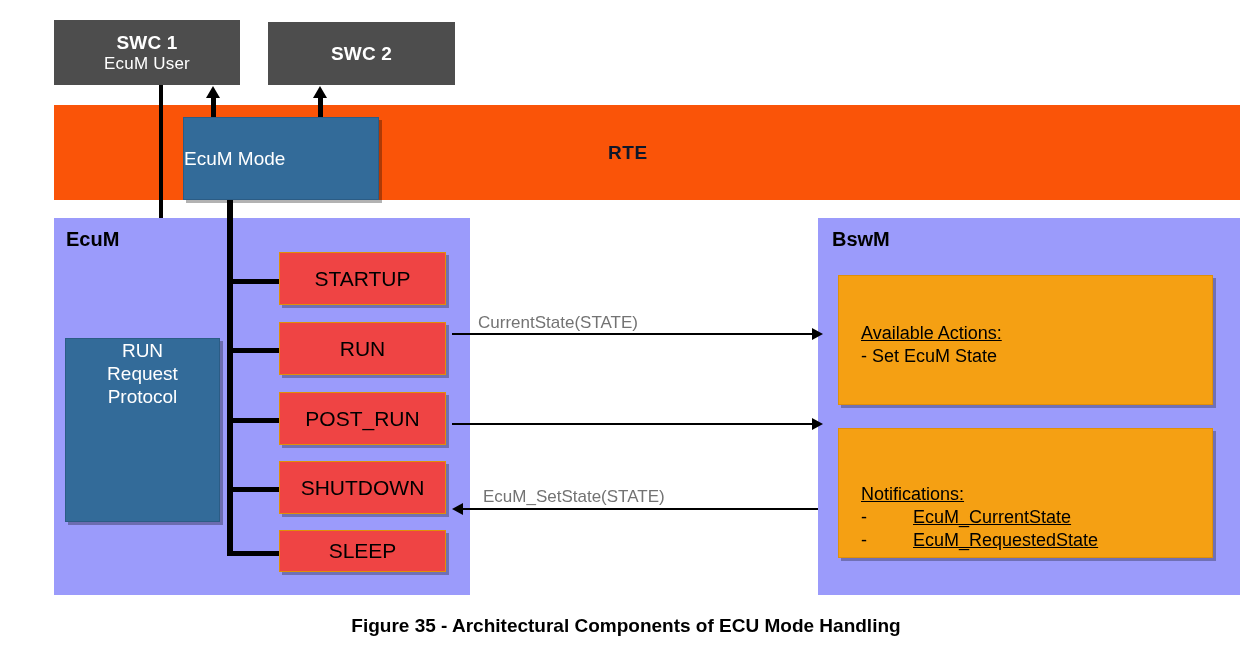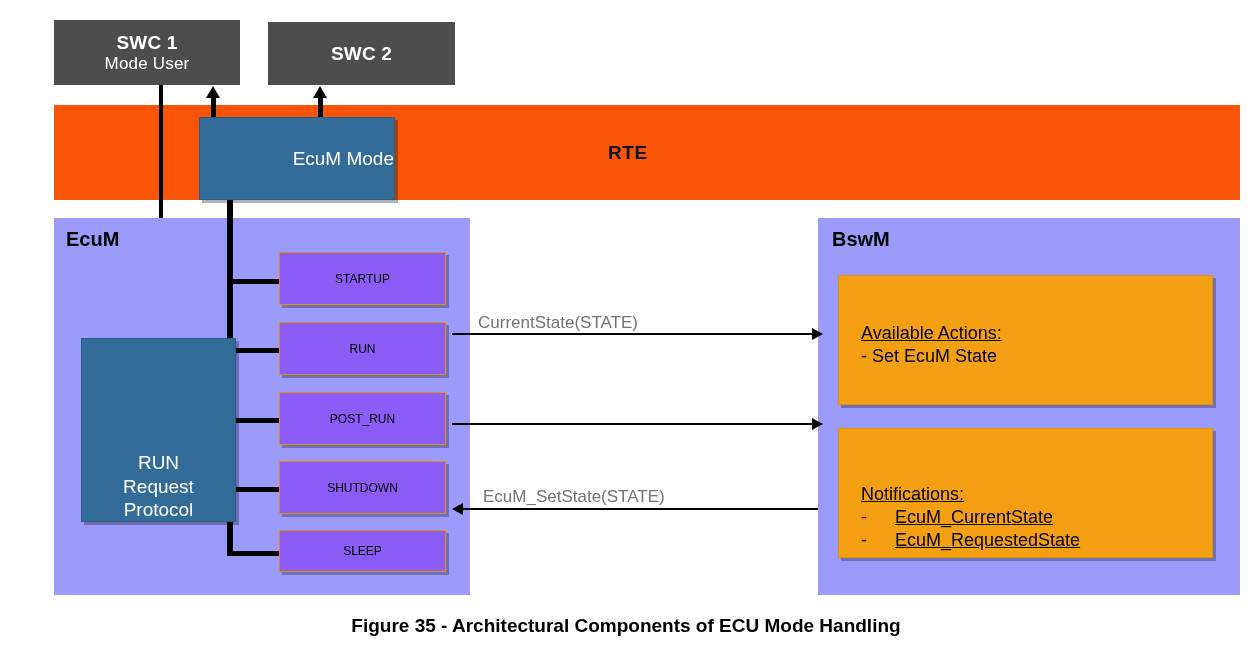--- a/index.html
+++ b/index.html
@@ -14,39 +14,39 @@
   .swc .l1{font-weight:bold;font-size:19px;letter-spacing:.2px;}
   .swc .l2{font-weight:normal;font-size:17px;letter-spacing:.2px;}
 
   
   .rte{background:#fa5408;}
   .rte-label{position:absolute;color:#0f172a;font-weight:bold;font-size:19px;
              letter-spacing:.6px;}
 
   
   .blue{background:#336b99;border:1px solid #2b5c85;color:#ffffff;
-        display:flex;align-items:center;justify-content:flex-end;text-align:center;
-        box-shadow:3px 3px 0 rgba(0,0,0,.30);font-size:19px;line-height:1.22;margin-left:16px;}
+        display:flex;align-items:center;justify-content:flex-start;text-align:center;
+        box-shadow:3px 3px 0 rgba(0,0,0,.30);font-size:19px;line-height:1.22;}
 
   
   .panel{background:#9b9bfb;}
   .panel-title{position:absolute;font-weight:bold;font-size:20px;color:#000;}
 
   
-  .state{background:#8b5cf6;border:1px solid #e08f08;color:#000000;
+  .state{background:#ef4444;border:1px solid #e08f08;color:#000000;
          display:flex;align-items:center;justify-content:center;
-         font-size:12px;box-shadow:3px 3px 0 rgba(0,0,0,.28);}
+         font-size:21px;box-shadow:3px 3px 0 rgba(0,0,0,.28);}
 
   
   .info{background:#f5a013;border:1px solid #e08f08;color:#000000;
         box-shadow:3px 3px 0 rgba(0,0,0,.28);font-size:18px;}
   .info-inner{padding:30px 0 0 22px;}
   .info-head{text-decoration:underline;white-space:nowrap;margin-top:17px;}
   .info-line{white-space:nowrap;margin-top:2px;}
-  .info-line .u{text-decoration:underline;}
+  .info-line .u{text-decoration:underline;margin-left:18px;}
   .dash{display:inline-block;width:34px;}
 
   
   .vline{position:absolute;background:#000;width:5px;}
   .hline{position:absolute;background:#000;height:5px;}
   .thinline{position:absolute;background:#000;height:2px;}
 
   .arrow-up{position:absolute;width:0;height:0;
             border-left:7px solid transparent;border-right:7px solid transparent;
             border-bottom:12px solid #000;}
@@ -62,21 +62,21 @@
   .caption{position:absolute;width:100%;text-align:center;
            font-weight:bold;font-size:19px;color:#000;}
 </style>
 </head>
 <body>
 
 <div id="stage">
 
   <div class="box swc" style="left:54px;top:20px;width:186px;height:65px;">
     <div class="l1">SWC 1</div>
-    <div class="l2">Mode User</div>
+    <div class="l2">EcuM User</div>
   </div>
 
   <div class="box swc" style="left:268px;top:22px;width:187px;height:63px;">
     <div class="l1">SWC 2</div>
   </div>
 
   <div class="box rte" style="left:54px;top:105px;width:1186px;height:95px;"></div>
   <div class="rte-label" style="left:608px;top:142px;">RTE</div>
 
   <div class="vline" style="left:159px;top:85px;width:4px;height:255px;"></div>

